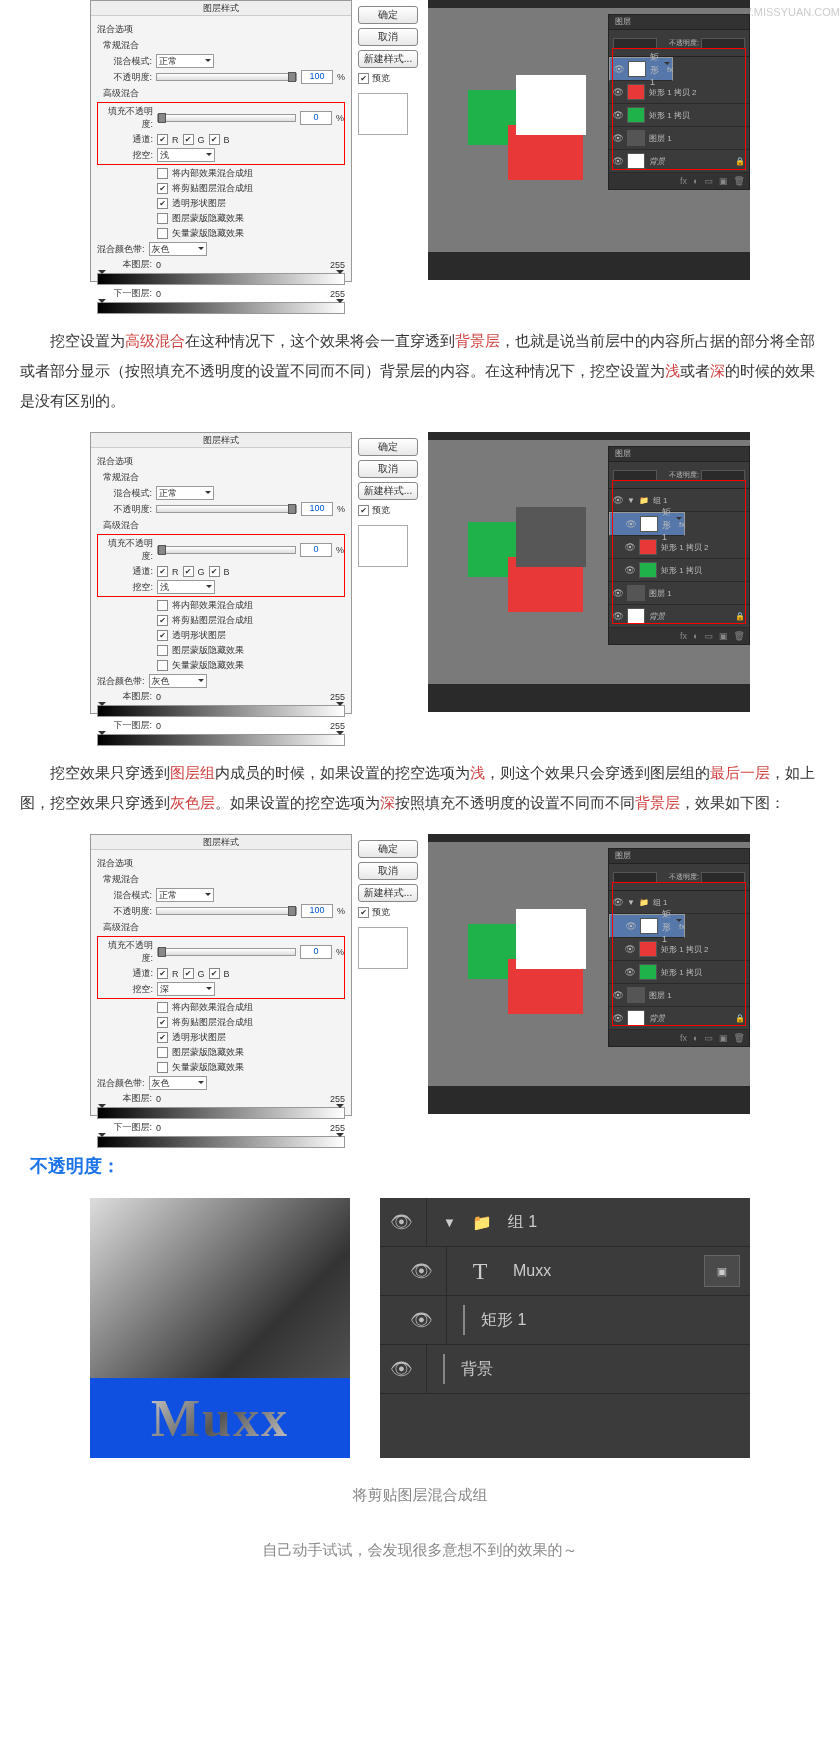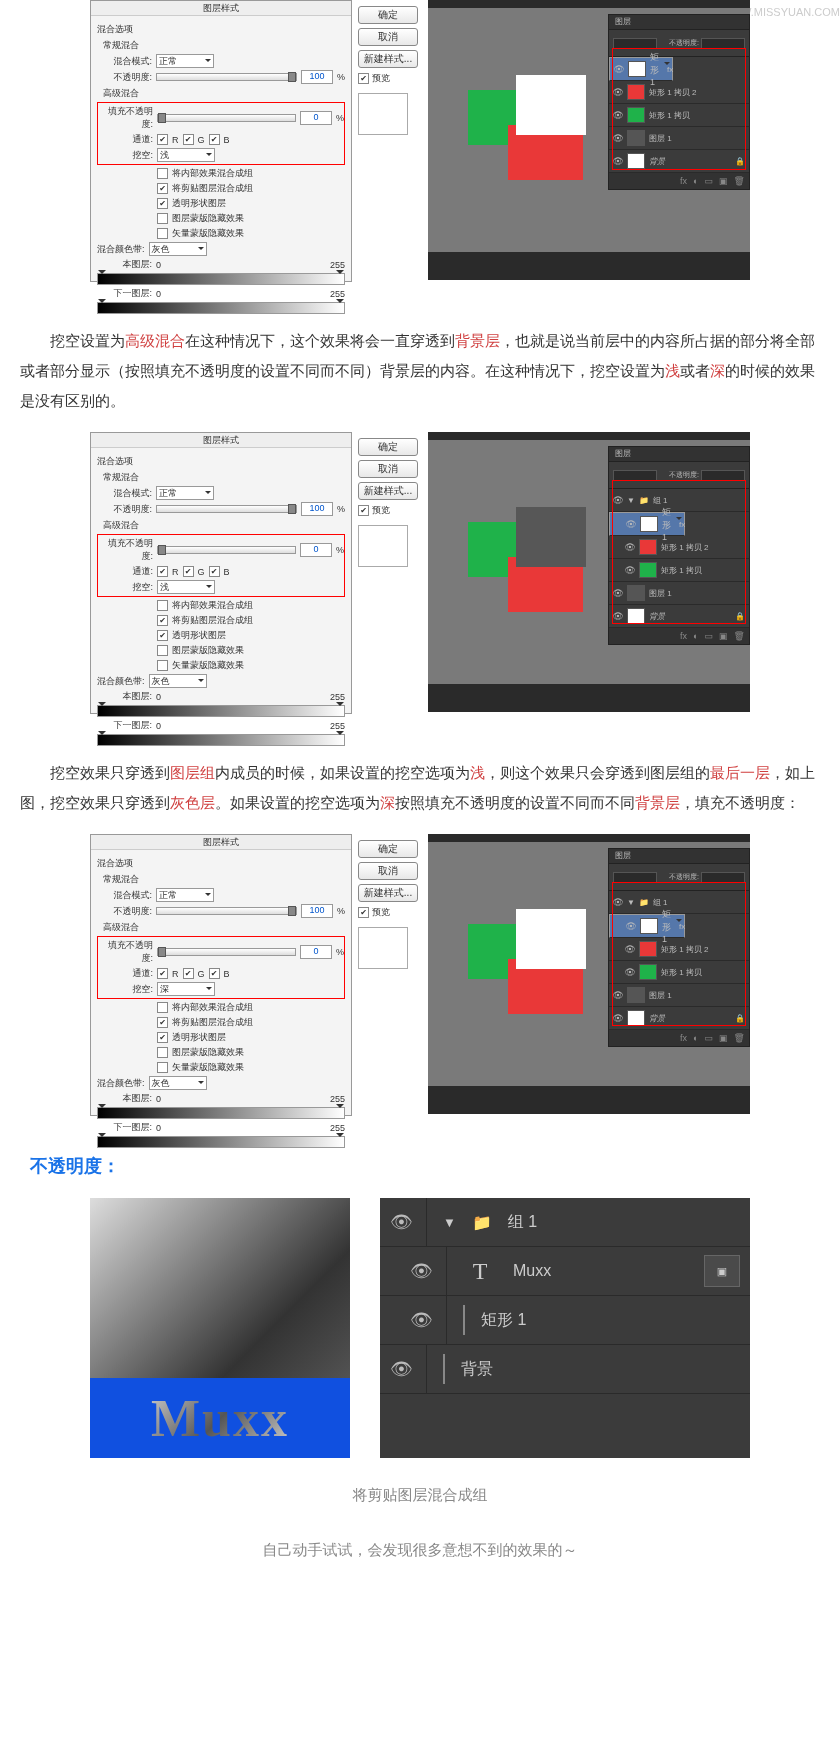--- a/index.html
+++ b/index.html
@@ -387,21 +387,21 @@
           <span>▭</span>
           <span>▣</span>
           <span>🗑</span>
         </div>
   </div>
   <div class="redbox" style="right:4px;top:48px;width:132px;height:142px"></div>
   <div class="dark2"></div>
  </div>
 </div>
 
-<div class="para"><span>挖空效果只穿透到</span><span class="hl">图层组</span><span>内成员的时候，如果设置的挖空选项为</span><span class="hl">浅</span><span>，则这个效果只会穿透到图层组的</span><span class="hl">最后一层</span><span>，如上图，挖空效果只穿透到</span><span class="hl">灰色层</span><span>。如果设置的挖空选项为</span><span class="hl">深</span><span>按照填充不透明度的设置不同而不同</span><span class="hl">背景层</span><span>，填充不透明度：</span></div>
+<div class="para"><span>挖空效果只穿透到</span><span class="hl">图层组</span><span>内成员的时候，如果设置的挖空选项为</span><span class="hl">浅</span><span>，则这个效果只会穿透到图层组的</span><span class="hl">最后一层</span><span>，如上图，挖空效果只穿透到</span><span class="hl">灰色层</span><span>。如果设置的挖空选项为</span><span class="hl">深</span><span>按照填充不透明度的设置不同而不同</span><span class="hl">背景层</span><span>，效果如下图：</span></div>
 
 <div class="fig">
  <div class="dlg">
   <div class="ttl">图层样式</div>
   <div class="body">
    <div class="sec">混合选项</div>
    <div class="sec" style="margin-left:6px">常规混合</div>
    <div class="row">
           <span class="lbl">混合模式:</span>
           <span class="sel">正常</span>

